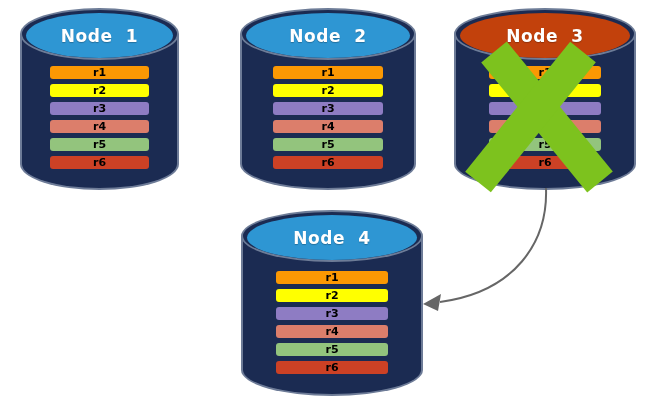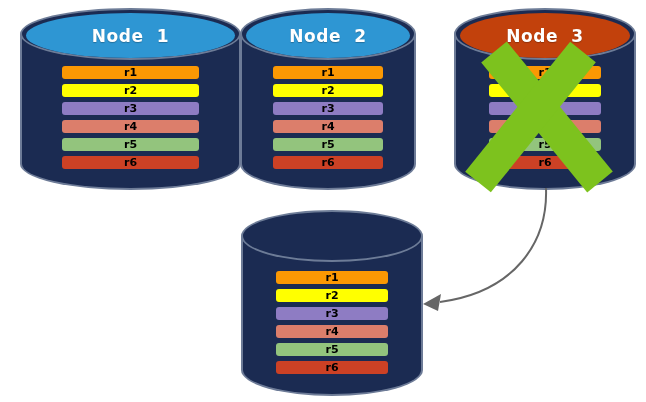--- a/index.html
+++ b/index.html
@@ -59,21 +59,21 @@
     height: 13px;
     margin-bottom: 5px;
     border-radius: 3px;
     text-align: center;
     font-size: 11px;
     line-height: 13px;
     font-weight: bold;
     color: #000000;
   }
   
-  #node-1 { left: 20px;  top: 8px;   width: 221px; height: 182px; }
+  #node-1 { left: 20px;  top: 8px;   width: 153px; height: 182px; padding-left: 6px; }
   #node-2 { left: 240px; top: 8px;   width: 176px; height: 182px; }
   #node-3 { left: 454px; top: 8px;   width: 182px; height: 182px; }
   #node-4 { left: 241px; top: 210px; width: 182px; height: 186px; }
   #node-4 .rows { top: 61px; }
   
   .xmark {
     position: absolute;
     left: 0; top: 30px;
     width: 182px; height: 160px;
     z-index: 6;
@@ -141,20 +141,23 @@
     </div>
     <svg class="xmark" viewBox="0 0 182 160" aria-hidden="true">
       <line x1="40" y1="14" x2="146" y2="144" stroke="#7DC21E" stroke-width="33"></line>
       <line x1="129" y1="14" x2="24" y2="144" stroke="#7DC21E" stroke-width="33"></line>
     </svg>
   </div>
 
   <div class="cyl" id="node-4">
     <div class="body" style="background-color: rgb(27, 43, 82);"></div>
     <div class="cap" style="background-color: rgb(27, 43, 82);"></div>
+    <div class="cap-inner" style="background-color: rgb(46, 150, 211);">
+      <span class="title">Node 4</span>
+    </div>
     <div class="rows">
       <div class="bar" style="background-color: rgb(251, 152, 3);">r1</div>
       <div class="bar" style="background-color: rgb(255, 255, 0);">r2</div>
       <div class="bar" style="background-color: rgb(142, 124, 195);">r3</div>
       <div class="bar" style="background-color: rgb(220, 126, 107);">r4</div>
       <div class="bar" style="background-color: rgb(147, 196, 125);">r5</div>
       <div class="bar" style="background-color: rgb(204, 65, 37);">r6</div>
     </div>
   </div>
 

